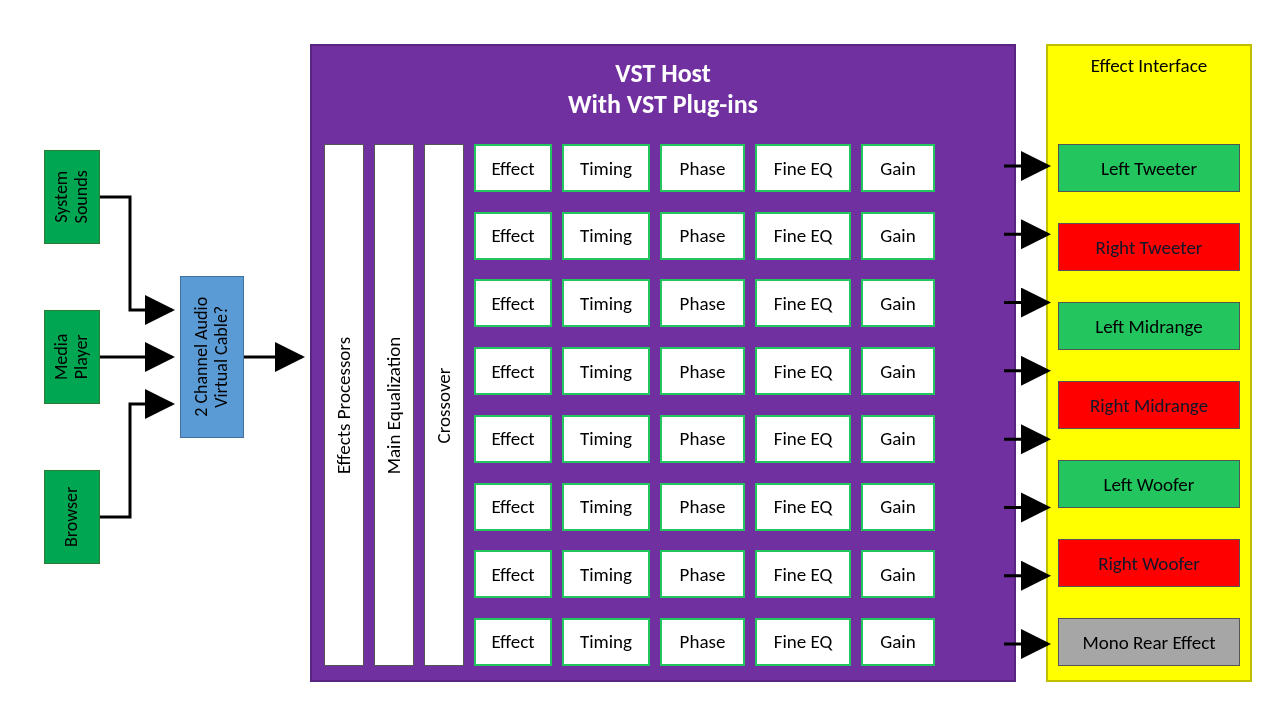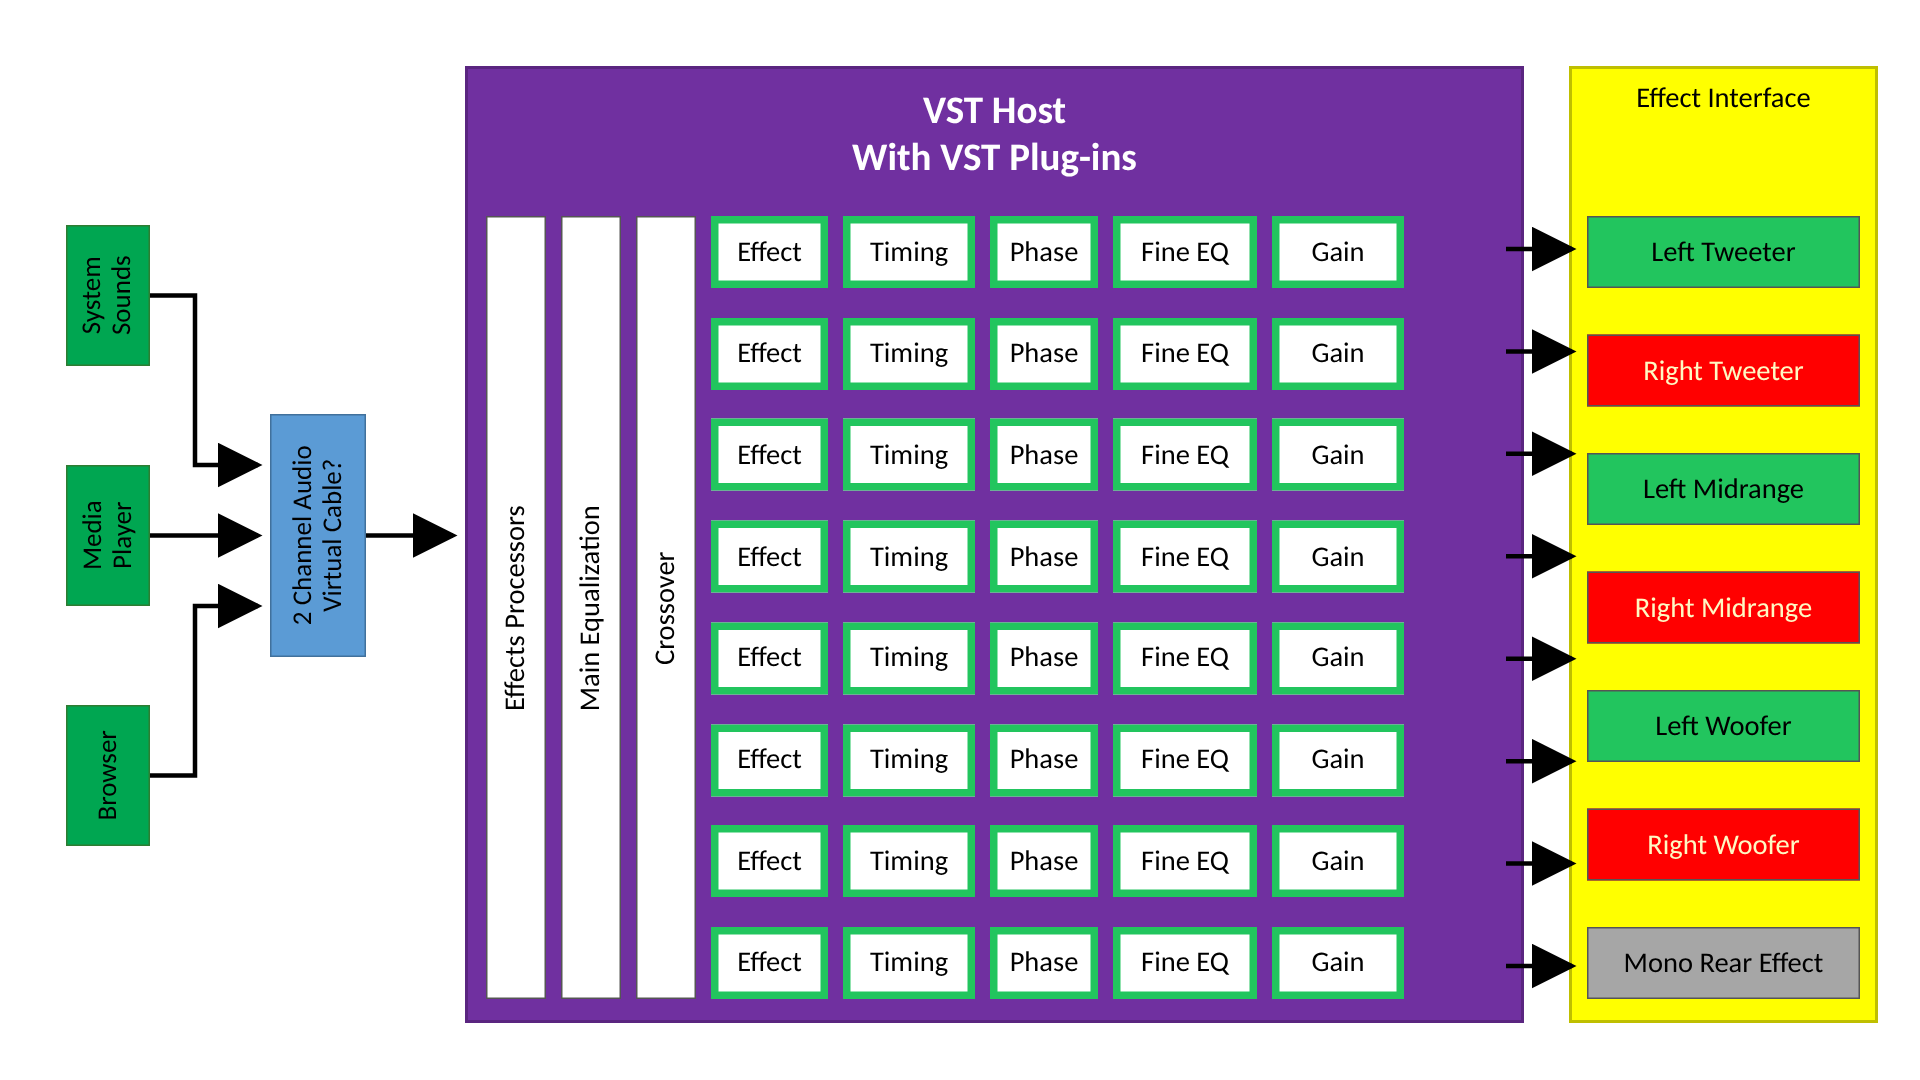--- a/index.html
+++ b/index.html
@@ -11,32 +11,32 @@
   .vst-container { position: absolute; left: 310px; top: 44px; width: 706px; height: 638px; background: #7030A0; border: 2px solid #5A2580; }
   .vst-title { text-align: center; color: #fff; font-weight: bold; font-size: 26px; margin-top: 12px; line-height: 1.2; }
   .vst-body { position: absolute; left: 12px; top: 98px; right: 12px; bottom: 14px; display: flex; gap: 10px; }
   .vcol { background: #fff; border: 1px solid #555; display: flex; align-items: center; justify-content: center; }
   .vcol span { transform: rotate(-90deg); white-space: nowrap; font-size: 19px; color: #000; }
   .vcol.fx { width: 40px; }
   .vcol.eq { width: 40px; }
   .vcol.xo { width: 40px; }
   .grid { flex: 1; display: flex; flex-direction: column; justify-content: space-between; }
   .grid-row { display: flex; gap: 10px; }
-  .cell { background: #fff; border: 5px solid #22c55e; height: 48px; display: flex; align-items: center; justify-content: center; font-size: 19px; color: #000; }
+  .cell { background: #fff; border: 2px solid #22c55e; height: 48px; display: flex; align-items: center; justify-content: center; font-size: 19px; color: #000; }
   .cell.c1 { width: 78px; }
   .cell.c2 { width: 88px; }
-  .cell.c3 { width: 72px; }
+  .cell.c3 { width: 85px; }
   .cell.c4 { width: 96px; }
-  .cell.c5 { width: 88px; }
+  .cell.c5 { width: 74px; }
   .iface-container { position: absolute; left: 1046px; top: 44px; width: 206px; height: 638px; background: #FFFF00; border: 2px solid #BFBF00; }
   .iface-title { text-align: center; color: #000; font-size: 19px; margin-top: 8px; }
   .iface-body { position: absolute; left: 10px; top: 98px; right: 10px; bottom: 14px; display: flex; flex-direction: column; justify-content: space-between; }
   .out-box { height: 48px; display: flex; align-items: center; justify-content: center; font-size: 19px; border: 1px solid #555; }
   .out-white { background: #22c55e; color: #000; }
-  .out-red { background: #FF0000; color: #fef9c3; }
+  .out-red { background: #FF0000; color: #0f172a; }
   .out-gray { background: #A6A6A6; color: #000; }
   svg.arrows { position: absolute; left: 0; top: 0; width: 1280px; height: 720px; pointer-events: none; }
 </style>
 </head>
 <body>
 
 <div class="src-box" style="left:44px; top:150px;">
   <span>System<br>Sounds</span>
 </div>
 <div class="src-box" style="left:44px; top:310px;">

